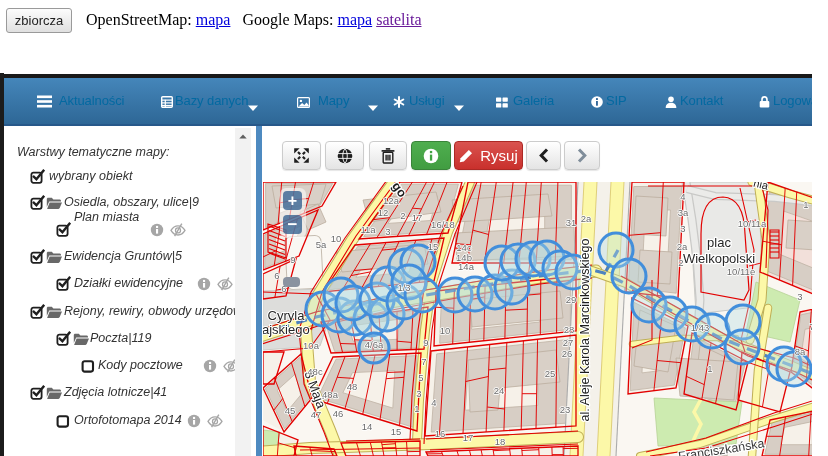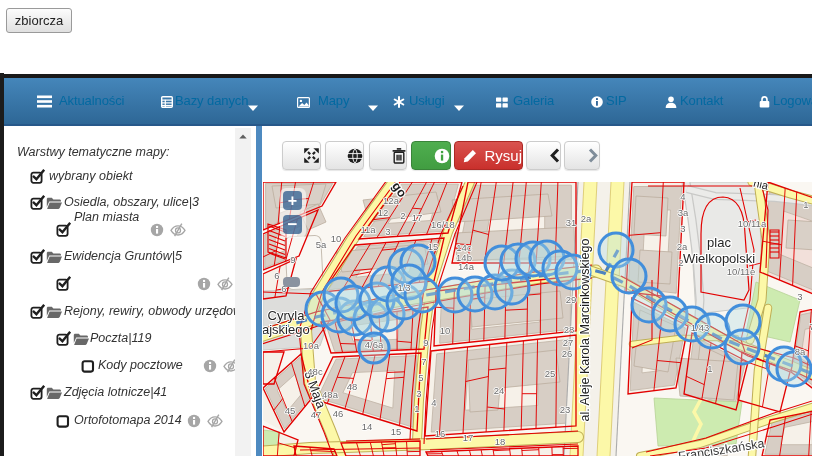--- a/index.html
+++ b/index.html
@@ -3,24 +3,25 @@
 * { margin:0; padding:0; box-sizing:border-box; }
 html,body { width:828px; height:456px; overflow:hidden; background:#ffffff;
   font-family:"Liberation Sans", sans-serif; }
 .abs { position:absolute; }
 span.lnk { color:#0000dc; text-decoration:underline; }
 span.vis { color:#6a1b9a; text-decoration:underline; }
 .navtxt { color:#0369a1; font-size:13px; letter-spacing:-0.1px; }
 .treetxt { color:#333333; font-size:12.5px; white-space:nowrap;font-style:italic; }
 .btn { position:absolute; border-radius:4px; border:1px solid #cccccc;
   background:linear-gradient(#ffffff,#e4e4e4); box-shadow:0 1px 1px rgba(0,0,0,0.1);
-  display:flex; align-items:center; justify-content:flex-end; }
+  display:flex; align-items:center; justify-content:center; }
 </style></head><body>
 <div class="abs" style="left:0;top:0;width:812px;height:456px;overflow:hidden">
     <div class="abs" style="left:6px;top:8px;width:66px;height:25px;border:1px solid #9a9a9a;border-radius:3px;background:linear-gradient(#fcfcfc,#e0e0e0);color:#222;font-size:13px;display:flex;align-items:center;justify-content:center">zbiorcza</div>
+    <div class="abs" style="left:86px;top:11px;font-family:'Liberation Serif',serif;font-size:16px;color:#000">OpenStreetMap: <span class="lnk">mapa</span>&nbsp; &nbsp;Google Maps: <span class="lnk">mapa</span> <span class="vis">satelita</span></div>
     <div class="abs" style="left:0;top:74px;width:836px;height:52px;background:linear-gradient(#4586ba,#2e6796);border-top:4px solid #191919;border-bottom:2px solid #27588a"></div>
     <div class="abs" style="left:37px;top:94px"><svg width="15" height="13" viewBox="0 0 15 13" style="">
         <rect y="0.5" width="15" height="2.6" fill="#ffffff"></rect>
         <rect y="5.2" width="15" height="2.6" fill="#ffffff"></rect>
         <rect y="9.9" width="15" height="2.6" fill="#ffffff"></rect>
       </svg></div>
     <div class="abs navtxt" style="left:59px;top:93px">Aktualności</div>
     <div class="abs" style="left:161px;top:94px"><svg width="12" height="12" viewBox="0 0 12 12" style="">
         <rect x="0.7" y="0.7" width="10.6" height="10.6" rx="1" fill="none" stroke="#ffffff" stroke-width="1.4"></rect>
         <line x1="1" y1="4.1" x2="11" y2="4.1" stroke="#ffffff" stroke-width="1.2"></line>
@@ -86,21 +87,21 @@
         </svg></div>
       <div class="abs treetxt" style="left:49px;top:41px">wybrany obiekt</div>
       <div class="abs" style="left:30px;top:67px"><svg width="15" height="15" viewBox="0 0 15 15" style="">
           <rect x="1.4" y="3.6" width="10.2" height="10.2" rx="2" fill="none" stroke="#1f1f1f" stroke-width="1.8"></rect>
           <path d="M3.9,7.8 L6.4,10.2 L13.4,1.8" fill="none" stroke="#1f1f1f" stroke-width="2.4" stroke-linecap="square"></path>
         </svg></div>
       <div class="abs" style="left:46px;top:68px"><svg width="16" height="14" viewBox="0 0 16 14" style="">
           <path d="M0.8,3.2 C0.8,2.4 1.4,1.8 2.2,1.8 L5.8,1.8 L7.4,3.6 L13.6,3.6 C14.4,3.6 15,4.2 15,5 L15,5.6 L3.2,5.6 L0.8,11 Z" fill="#686868"></path>
           <path d="M3.6,6.6 L16,6.6 L13.7,12.1 C13.5,12.6 13,12.9 12.5,12.9 L1.1,12.9 Z" fill="#686868"></path>
         </svg></div>
-      <div class="abs treetxt" style="left:64px;top:67px">Osiedla, obszary, ulice|3</div>
+      <div class="abs treetxt" style="left:64px;top:67px">Osiedla, obszary, ulice|9</div>
       <div class="abs" style="left:56px;top:94px"><svg width="15" height="15" viewBox="0 0 15 15" style="">
           <rect x="1.4" y="3.6" width="10.2" height="10.2" rx="2" fill="none" stroke="#1f1f1f" stroke-width="1.8"></rect>
           <path d="M3.9,7.8 L6.4,10.2 L13.4,1.8" fill="none" stroke="#1f1f1f" stroke-width="2.4" stroke-linecap="square"></path>
         </svg></div>
       <div class="abs treetxt" style="left:74px;top:82px">Plan miasta</div>
       <div class="abs" style="left:150px;top:95px"><svg width="14" height="14" viewBox="0 0 14 14" style="">
           <circle cx="7" cy="7" r="6.2" fill="#a6a6a6"></circle>
           <rect x="6" y="6" width="2.1" height="4.6" fill="#ffffff"></rect>
           <rect x="6" y="2.9" width="2.1" height="2.1" fill="#ffffff"></rect>
         </svg></div>
@@ -117,20 +118,21 @@
         </svg></div>
       <div class="abs" style="left:46px;top:122px"><svg width="16" height="14" viewBox="0 0 16 14" style="">
           <path d="M0.8,3.2 C0.8,2.4 1.4,1.8 2.2,1.8 L5.8,1.8 L7.4,3.6 L13.6,3.6 C14.4,3.6 15,4.2 15,5 L15,5.6 L3.2,5.6 L0.8,11 Z" fill="#686868"></path>
           <path d="M3.6,6.6 L16,6.6 L13.7,12.1 C13.5,12.6 13,12.9 12.5,12.9 L1.1,12.9 Z" fill="#686868"></path>
         </svg></div>
       <div class="abs treetxt" style="left:64px;top:121px">Ewidencja Gruntów|5</div>
       <div class="abs" style="left:56px;top:148px"><svg width="15" height="15" viewBox="0 0 15 15" style="">
           <rect x="1.4" y="3.6" width="10.2" height="10.2" rx="2" fill="none" stroke="#1f1f1f" stroke-width="1.8"></rect>
           <path d="M3.9,7.8 L6.4,10.2 L13.4,1.8" fill="none" stroke="#1f1f1f" stroke-width="2.4" stroke-linecap="square"></path>
         </svg></div>
+      <div class="abs treetxt" style="left:74px;top:148px">Działki ewidencyjne</div>
       <div class="abs" style="left:197px;top:149px"><svg width="14" height="14" viewBox="0 0 14 14" style="">
           <circle cx="7" cy="7" r="6.2" fill="#a6a6a6"></circle>
           <rect x="6" y="6" width="2.1" height="4.6" fill="#ffffff"></rect>
           <rect x="6" y="2.9" width="2.1" height="2.1" fill="#ffffff"></rect>
         </svg></div>
       <div class="abs" style="left:217px;top:149px"><svg width="16" height="14" viewBox="0 0 16 14" style="">
           <g stroke="#a6a6a6" fill="none">
             <path d="M1,7.4 C2.8,4.3 5.3,2.8 8,2.8 C10.7,2.8 13.2,4.3 15,7.4 C13.2,10.5 10.7,12 8,12 C5.3,12 2.8,10.5 1,7.4 Z" stroke-width="1.3"></path>
             <circle cx="8" cy="7.4" r="2.5" stroke-width="1.3"></circle>
             <line x1="11.8" y1="0.6" x2="4.6" y2="13.2" stroke-width="1.4"></line>

